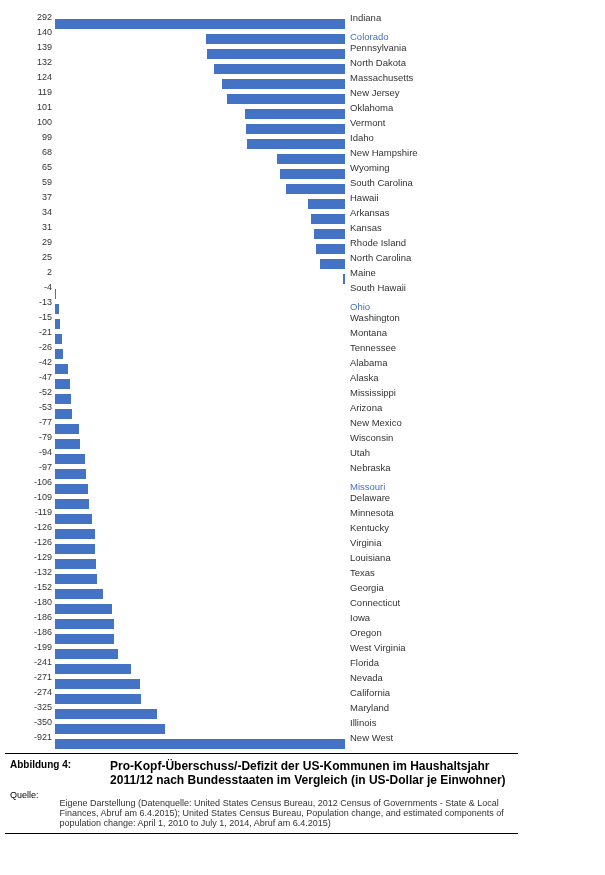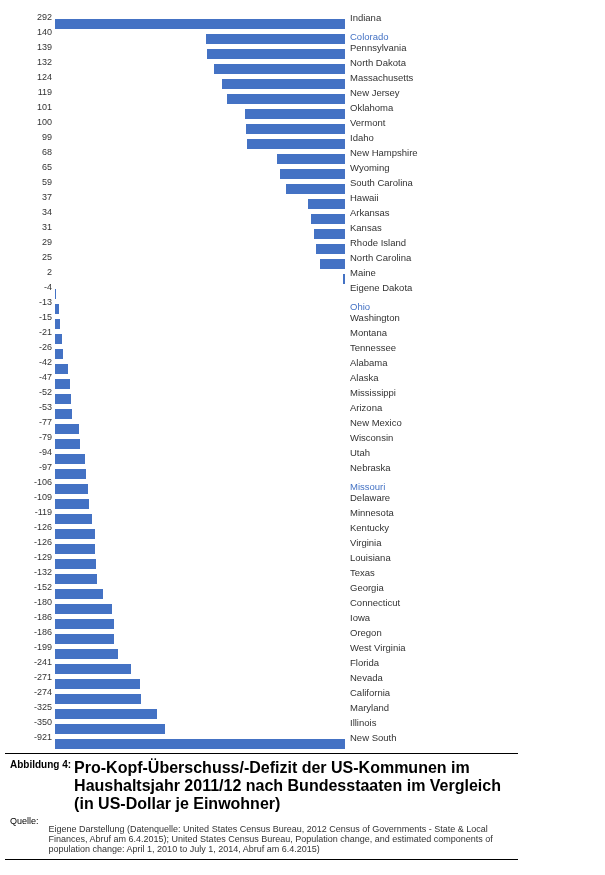--- a/index.html
+++ b/index.html
@@ -90,25 +90,26 @@
       display: flex;
       gap: 3px;
     }
     .caption-fig {
       font-weight: bold;
       font-size: 10px;
       white-space: nowrap;
     }
     .caption-desc {
       font-weight: bold;
-      font-size: 16px;
+      font-size: 12px;
+      margin-left: 36px;
     }
     .caption-source {
       display: flex;
-      gap: 10px;
+      gap: 21px;
       margin-top: 3px;
     }
     .caption-source-label {
       font-size: 9px;
       white-space: nowrap;
     }
     .caption-source-text {
       font-size: 9px;
       color: #333;
       margin-top: 8px;
@@ -262,21 +263,21 @@
           <div class="bar-positive" style="width: 2px;"></div>
         </div>
         <div class="state-label">Maine</div>
       </div>
       <div class="bar-row">
         <div class="bar-label-value">-4</div>
         <div class="bar-center">
           <div class="zero-line"></div>
           <div class="bar-negative" style="width: 1px;"></div>
         </div>
-        <div class="state-label">Eigene Dakota</div>
+        <div class="state-label">South Hawaii</div>
       </div>
       <div class="bar-row">
         <div class="bar-label-value">-13</div>
         <div class="bar-center">
           <div class="zero-line"></div>
           <div class="bar-negative" style="width: 4px;"></div>
         </div>
         <div class="state-label highlight">Ohio</div>
       </div>
       <div class="bar-row">
@@ -502,21 +503,21 @@
           <div class="bar-negative" style="width: 110px;"></div>
         </div>
         <div class="state-label">Illinois</div>
       </div>
       <div class="bar-row">
         <div class="bar-label-value">-921</div>
         <div class="bar-center">
           <div class="zero-line"></div>
           <div class="bar-negative" style="width: 290px;"></div>
         </div>
-        <div class="state-label">New South</div>
+        <div class="state-label">New West</div>
       </div>
     </div>
 
   <div class="caption-box">
     <div class="caption-title">
       <span class="caption-fig">Abbildung 4:</span>
       <span class="caption-desc">Pro-Kopf-Überschuss/-Defizit der US-Kommunen im Haushaltsjahr 2011/12 nach Bundesstaaten im Vergleich (in US-Dollar je Einwohner)</span>
     </div>
     <div class="caption-source">
       <span class="caption-source-label">Quelle:</span>

